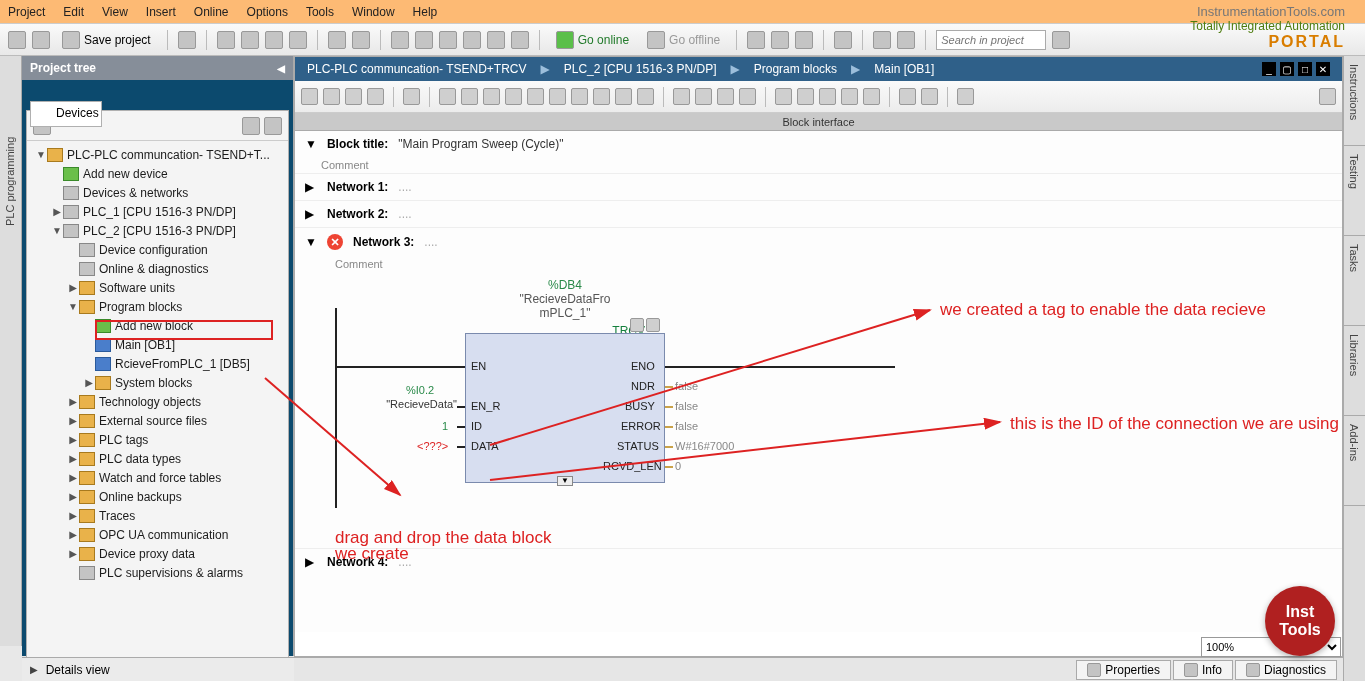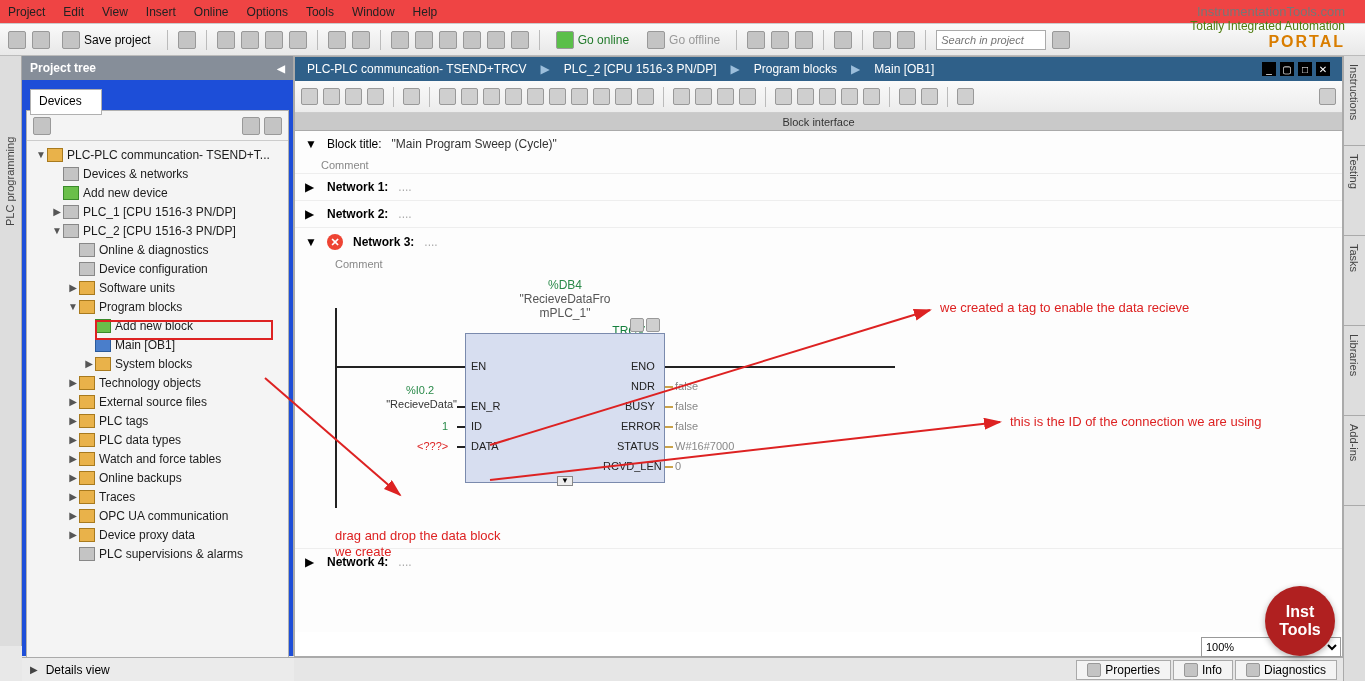--- a/index.html
+++ b/index.html
@@ -1,43 +1,43 @@
 <!DOCTYPE html>
 <html><head>
 <meta charset="utf-8">
 <style>
 * { box-sizing: border-box; margin: 0; padding: 0; font-family: "Segoe UI", Tahoma, sans-serif; }
 body { width: 1365px; height: 681px; background: #e8e8e8; overflow: hidden; position: relative; font-size: 12px; }
 
 
-.menubar { height: 24px; background: #ef4444; border-bottom: 1px solid #ccc; display: flex; align-items: center; padding: 0 8px; gap: 18px; }
+.menubar { height: 24px; background: #fdba74; border-bottom: 1px solid #ccc; display: flex; align-items: center; padding: 0 8px; gap: 18px; }
 .menubar span { color: #222; cursor: default; }
 .brand-right { position: absolute; right: 20px; top: 4px; display: flex; flex-direction: column; align-items: flex-end; }
 .brand-inst { color: #777; font-size: 13px; font-weight: 400; }
 .brand-tia { color: #4d7c0f; font-size: 12px; }
 .brand-portal { color: #d97d00; font-size: 16px; font-weight: 600; letter-spacing: 2px; text-align: center; }
 
 
 .toolbar { height: 32px; background: linear-gradient(#fafafa,#e8e8e8); border-bottom: 1px solid #bbb; display: flex; align-items: center; padding: 0 8px; gap: 6px; }
 .tb-icon { width: 18px; height: 18px; background: #c4c4c4; border: 1px solid #999; border-radius: 2px; }
 .tb-sep { width: 1px; height: 20px; background: #bbb; margin: 0 4px; }
 .tb-btn { display: flex; align-items: center; gap: 4px; padding: 2px 6px; cursor: default; }
 .tb-btn.green { color: #237b2c; }
 .tb-btn.grey { color: #999; }
 .searchbox { width: 110px; height: 20px; border: 1px solid #aaa; padding: 0 4px; font-size: 11px; font-style: italic; color: #888; background: #fff; }
 
 
 .left-vtab { position: absolute; left: 0; top: 56px; width: 22px; height: 590px; background: #ddd; border-right: 1px solid #aaa; }
 .left-vtab-label { transform: rotate(-90deg); transform-origin: left top; position: absolute; top: 170px; left: 4px; font-size: 11px; white-space: nowrap; color: #444; }
 
 
-.projtree-panel { position: absolute; left: 22px; top: 56px; width: 272px; height: 600px; background: #1d4ed8; border-right: 1px solid #aaa; }
+.projtree-panel { position: absolute; left: 22px; top: 56px; width: 272px; height: 600px; background: #0c4a6e; border-right: 1px solid #aaa; }
 .projtree-title { height: 24px; background: #868e99; color: #fff; padding: 4px 8px; font-size: 12px; font-weight: 600; display:flex; justify-content:space-between; align-items:center;}
 .projtree-title .tri { font-size:10px; }
-.devices-tab { height: 26px; background: #fff; border: 1px solid #b0b0b0; margin: 4px 8px 0 8px; width: 72px; padding: 4px 8px; font-size: 12px; position: relative; top: 5px; z-index: 2; }
+.devices-tab { height: 26px; background: #fff; border: 1px solid #b0b0b0; margin: 4px 8px 0 8px; width: 72px; padding: 4px 25px; font-size: 12px; position: relative; top: 17px; z-index: 2; }
 .devices-body { border: 1px solid #b0b0b0; background: #f4f4f4; margin: 0 4px; height: 548px; overflow: hidden; position: relative; }
 .dev-toolbar { height: 30px; border-bottom: 1px solid #ccc; display:flex; align-items:center; justify-content:space-between; padding:0 6px;}
 .tree { padding: 4px 0; font-size: 12px; color: #1c1c1c; }
 .tree-row { display: flex; align-items: center; height: 19px; padding-right: 4px; white-space: nowrap; }
 .tree-row .caret { width: 12px; text-align: center; color: #555; font-size: 10px; }
 .tree-row .ic { width: 16px; height: 14px; margin-right: 4px; display:inline-block; }
 .ind1 { padding-left: 8px; } .ind2 { padding-left: 24px; } .ind3 { padding-left: 40px; }
 .ind4 { padding-left: 56px; }
 .ic-folder { background: #e9b24a; border:1px solid #a87a1e; }
 .ic-db { background: #4a7ecb; border:1px solid #2a5a9b; }
@@ -53,21 +53,21 @@
 .editor-title { height: 24px; background: #2f6089; color: #fff; display: flex; align-items: center; padding: 0 12px; font-size: 12px; gap: 14px; }
 .editor-title .crumb-sep { color: #9cbedb; }
 .editor-title .winbtns { margin-left: auto; display:flex; gap:4px;}
 .editor-title .wbtn { width:14px; height:14px; background:#000; color:#fff; font-size:10px; display:flex; align-items:center; justify-content:center;}
 .editor-toolbar { height: 32px; background: linear-gradient(#fafafa,#ececec); border-bottom: 1px solid #ccc; display:flex; align-items:center; padding:0 6px; gap:5px;}
 .et-icon { width: 17px; height: 17px; background: #cfcfcf; border:1px solid #999; border-radius:2px; }
 .block-iface { height: 18px; background: #c9c9c9; text-align: center; font-size: 11px; color: #333; border-bottom:1px solid #aaa; line-height:18px;}
 .editor-body { position: absolute; top: 74px; left: 0; right: 0; bottom: 24px; overflow: auto; background: #fdfdfd; }
 .blk-title-row { display:flex; align-items:center; gap:10px; padding:6px 10px; }
 .blk-title-row .tri { font-size:12px; }
-.blk-title-label { font-weight:400; }
+.blk-title-label { font-weight:700; }
 .blk-title-val { color:#333; }
 .comment-row { padding: 2px 26px; color: #888; font-size: 11px; }
 .network-row { display:flex; align-items:center; gap:10px; padding:6px 10px; border-top:1px solid #eee; }
 .network-row .tri { font-size:12px; width:12px; }
 .network-row .nwlabel { font-weight:600; }
 .err-badge { width:16px; height:16px; background:#e43; border-radius:50%; color:#fff; font-weight:700; display:flex; align-items:center; justify-content:center; font-size:11px;}
 
 
 .fb-area { position:relative; margin: 6px 20px 20px 40px; height: 250px; }
 .rail { position:absolute; left:0; top:30px; width:2px; height:200px; background:#222; }
@@ -76,21 +76,21 @@
 .fb-inst { position:absolute; left:150px; top:14px; width:160px; text-align:center; color:#555; font-size:12px;}
 .fb-type { position:absolute; left:150px; top:46px; width:160px; text-align:right; color:#15803d; font-weight:400; }
 .fb-port { position:absolute; font-size:11px; color:#222; }
 .wire-h { position:absolute; height:2px; background:#222; }
 .val-green { color:#2a8a4a; font-size:11px; position:absolute; text-align:center;}
 .val-grey { color:#888; font-size:11px; position:absolute; }
 .val-red-q { color:#d22; font-size:11px; position:absolute; }
 .dropdown-nub { position:absolute; left:222px; top:198px; width:16px; height:10px; border:1px solid #888; background:#eee; font-size:8px; text-align:center; line-height:8px;}
 
 
-.anno { position:absolute; color:#d22; font-size:13px; }
+.anno { position:absolute; color:#d22; font-size:17px; }
 .arrow { stroke:#d22; stroke-width:2; fill:none; }
 .arrowhead { fill:#d22; }
 
 
 .zoombar { position:absolute; right:24px; bottom:24px; width:250px; height:22px; display:flex; align-items:flex-end; justify-content:flex-end; gap:4px;}
 .zoom-sel { width:140px; height:20px; border:1px solid #999; background:#fff; font-size:11px; }
 
 
 .bottom-tabs { position:absolute; left:294px; right:22px; bottom:0; height:24px; background:#e6e6e6; border-top:1px solid #aaa; display:flex; align-items:center; justify-content:flex-end; gap:2px; padding:0 6px;}
 .btab { border:1px solid #aaa; background:#f4f4f4; padding:2px 10px; font-size:12px; display:flex; align-items:center; gap:4px;}
@@ -189,67 +189,72 @@
       </span>
     </div>
     <div class="tree">
       <div class="tree-row ind1">
           <span class="caret">▼</span>
           <span class="ic ic-folder"></span>
           <span>PLC-PLC communcation- TSEND+T...</span>
         </div>
       <div class="tree-row ind2">
           <span class="caret"></span>
+          <span class="ic ic-dev"></span>
+          <span>Add new device</span>
+        </div>
+      <div class="tree-row ind2">
+          <span class="caret"></span>
           <span class="ic ic-gear"></span>
           <span>Devices &amp; networks</span>
-        </div>
-      <div class="tree-row ind2">
-          <span class="caret"></span>
-          <span class="ic ic-dev"></span>
-          <span>Add new device</span>
         </div>
       <div class="tree-row ind2">
           <span class="caret">▶</span>
           <span class="ic ic-gear"></span>
           <span>PLC_1 [CPU 1516-3 PN/DP]</span>
         </div>
       <div class="tree-row ind2">
           <span class="caret">▼</span>
           <span class="ic ic-gear"></span>
           <span>PLC_2 [CPU 1516-3 PN/DP]</span>
         </div>
       <div class="tree-row ind3">
           <span class="caret"></span>
           <span class="ic ic-gear"></span>
+          <span>Device configuration</span>
+        </div>
+      <div class="tree-row ind3">
+          <span class="caret"></span>
+          <span class="ic ic-gear"></span>
           <span>Online &amp; diagnostics</span>
-        </div>
-      <div class="tree-row ind3">
-          <span class="caret"></span>
-          <span class="ic ic-gear"></span>
-          <span>Device configuration</span>
         </div>
       <div class="tree-row ind3">
           <span class="caret">▶</span>
           <span class="ic ic-folder"></span>
           <span>Software units</span>
         </div>
       <div class="tree-row ind3">
           <span class="caret">▼</span>
           <span class="ic ic-folder"></span>
           <span>Program blocks</span>
         </div>
       <div class="tree-row ind4">
           <span class="caret"></span>
           <span class="ic ic-dev"></span>
           <span>Add new block</span>
         </div>
       <div class="tree-row ind4">
           <span class="caret"></span>
           <span class="ic ic-db"></span>
           <span>Main [OB1]</span>
+        </div>
+      <div class="tree-row ind4">
+          <span class="caret"></span>
+          <span class="ic ic-db"></span>
+          <span>RcieveFromPLC_1 [DB5]</span>
         </div>
       <div class="tree-row ind4">
           <span class="caret">▶</span>
           <span class="ic ic-folder"></span>
           <span>System blocks</span>
         </div>
       <div class="tree-row ind3">
           <span class="caret">▶</span>
           <span class="ic ic-folder"></span>
           <span>Technology objects</span>

